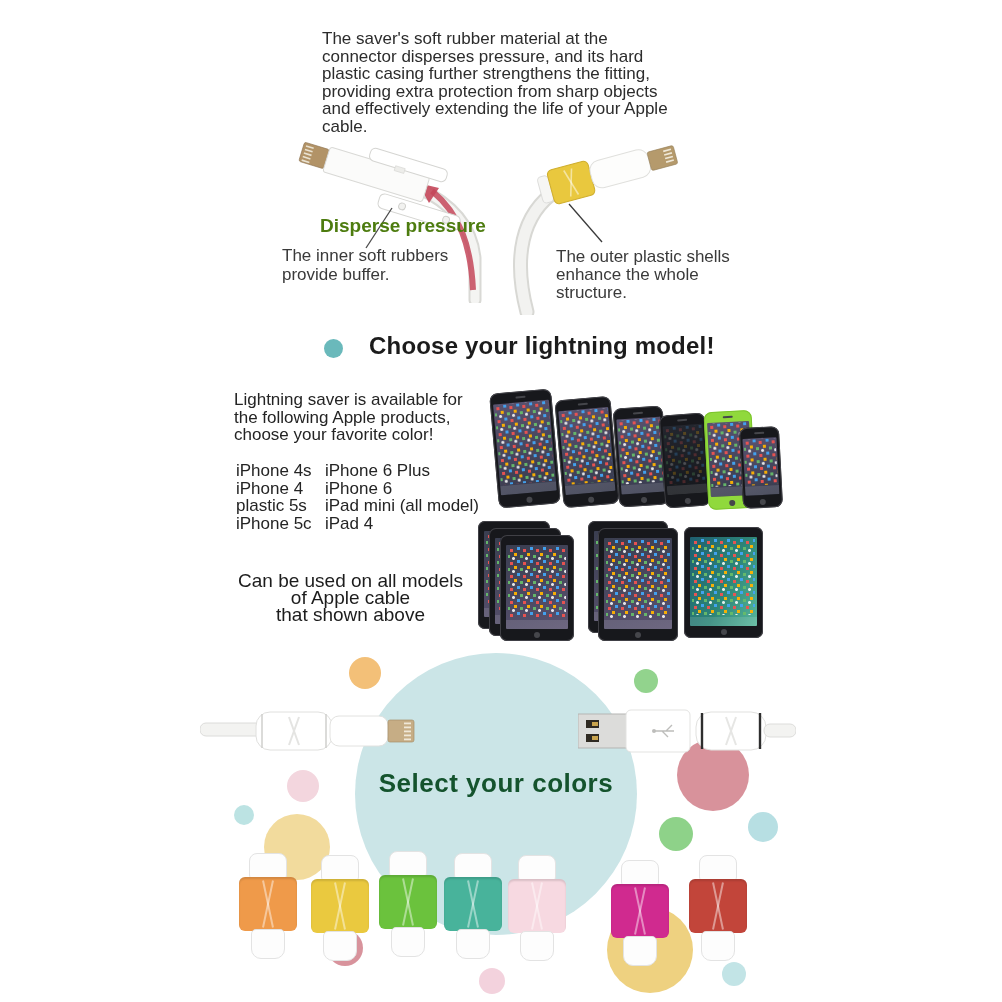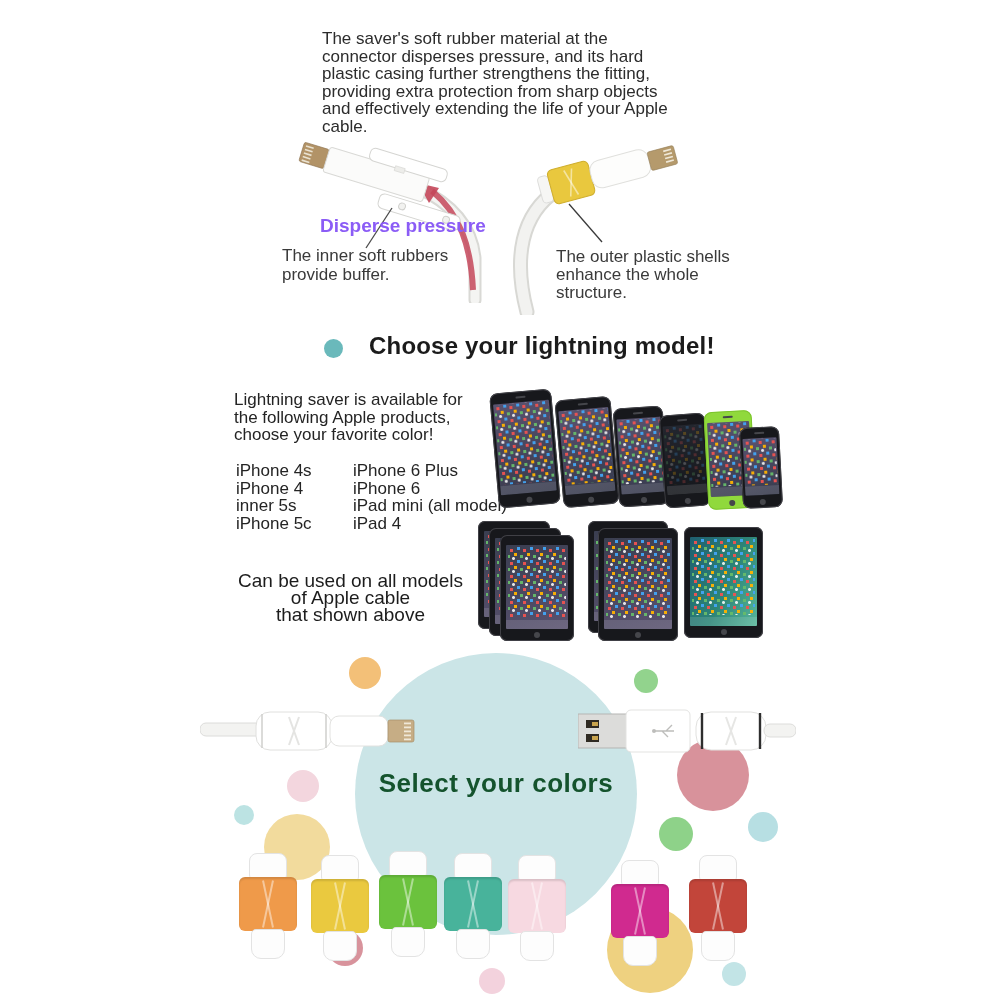--- a/index.html
+++ b/index.html
@@ -9,32 +9,32 @@
     font-family:"Liberation Sans", sans-serif;
     color:#2e2e2e;
   }
   .abs{position:absolute;}
 
   
   .top-para{left:322px;top:30px;width:364px;font-size:17px;line-height:17.6px;color:#2c2c2c;}
 
   
   .fig-svg{pointer-events:none;}
-  .disperse-label{left:320px;top:215px;font-size:19px;font-weight:bold;color:#8b5cf6;}
+  .disperse-label{left:320px;top:215px;font-size:19px;font-weight:bold;color:#4d7c0f;}
   .cap-left{left:282px;top:247px;width:180px;font-size:17px;line-height:18.5px;color:#3a3a3a;}
   .cap-right{left:556px;top:248px;width:186px;font-size:17px;line-height:18px;color:#3a3a3a;}
 
   
   .head-dot{left:324px;top:339px;width:19px;height:19px;border-radius:50%;}
   .chooser-heading{left:369px;top:332px;font-size:24px;font-weight:bold;color:#1b1b1b;letter-spacing:0.2px;}
 
   
   .chooser-intro{left:234px;top:391px;width:242px;font-size:17px;line-height:17.6px;color:#242424;}
   .models{left:236px;top:462px;font-size:17px;line-height:17.6px;color:#242424;}
-  .models .row{display:flex;gap:28px;}
+  .models .row{display:flex;}
   .models .m-left{width:89px;}
   .models .m-right{white-space:pre;}
   .note{left:228px;top:572px;width:245px;text-align:center;font-size:19px;line-height:17px;color:#1c1c1c;}
 
   
   .phone{position:absolute;background:#17181c;border-radius:8px;box-shadow:inset 0 0 0 1px #46464c;z-index:2;}
   .phone .scr{position:absolute;left:3px;right:3px;top:11px;bottom:13px;border-radius:1px;overflow:hidden;
     background:linear-gradient(165deg,#5a5370,#363a4c);}
   .scr::before{content:"";position:absolute;left:0;right:0;bottom:0;height:9px;background:rgba(255,255,255,0.12);}
   .scr::after{content:"";position:absolute;left:1px;right:1px;top:1px;bottom:10px;
@@ -133,21 +133,21 @@
 <div class="abs models">
   <div class="row">
     <span class="m-left">iPhone 4s</span>
     <span class="m-right">iPhone 6 Plus</span>
   </div>
   <div class="row">
     <span class="m-left">iPhone 4</span>
     <span class="m-right">iPhone 6</span>
   </div>
   <div class="row">
-    <span class="m-left">inner 5s</span>
+    <span class="m-left">plastic 5s</span>
     <span class="m-right">iPad mini (all model)</span>
   </div>
   <div class="row">
     <span class="m-left">iPhone 5c</span>
     <span class="m-right">iPad 4</span>
   </div>
 </div>
 <div class="abs note">
   <div>Can be used on all models of Apple cable</div>
   <div>that shown above</div>

